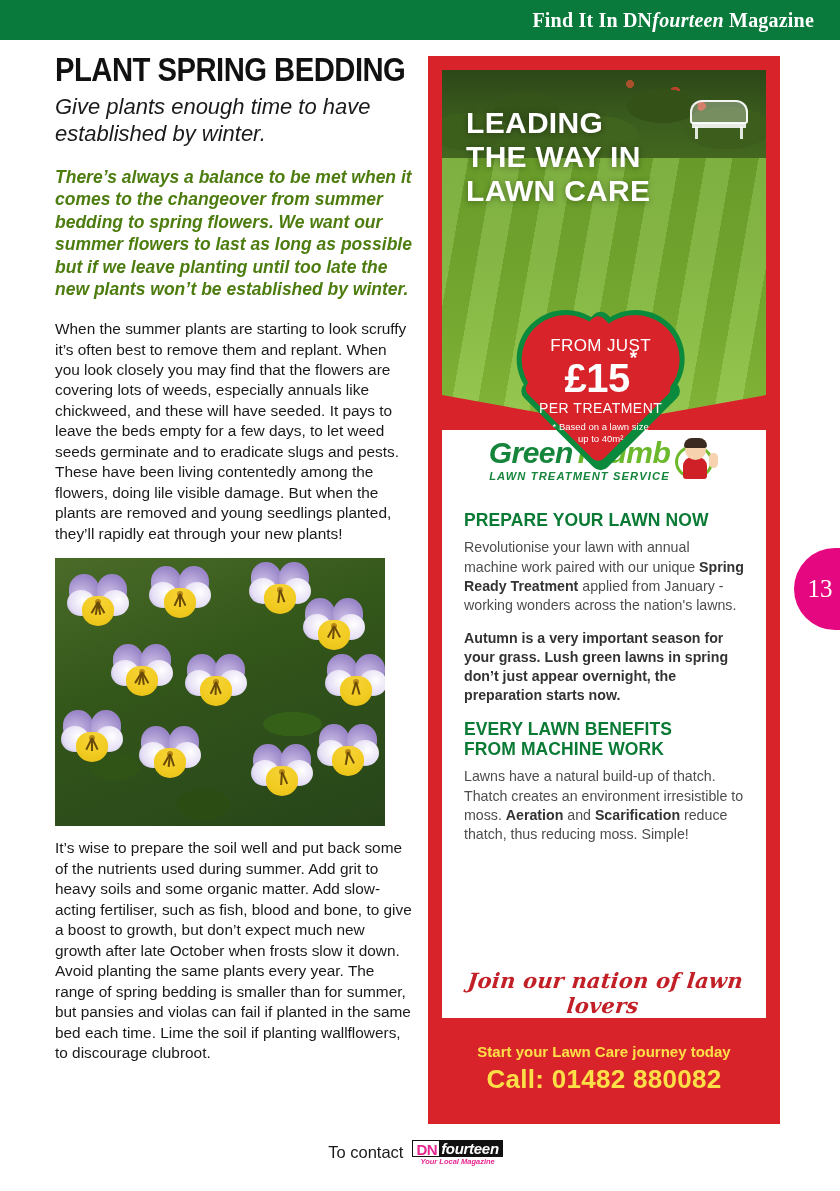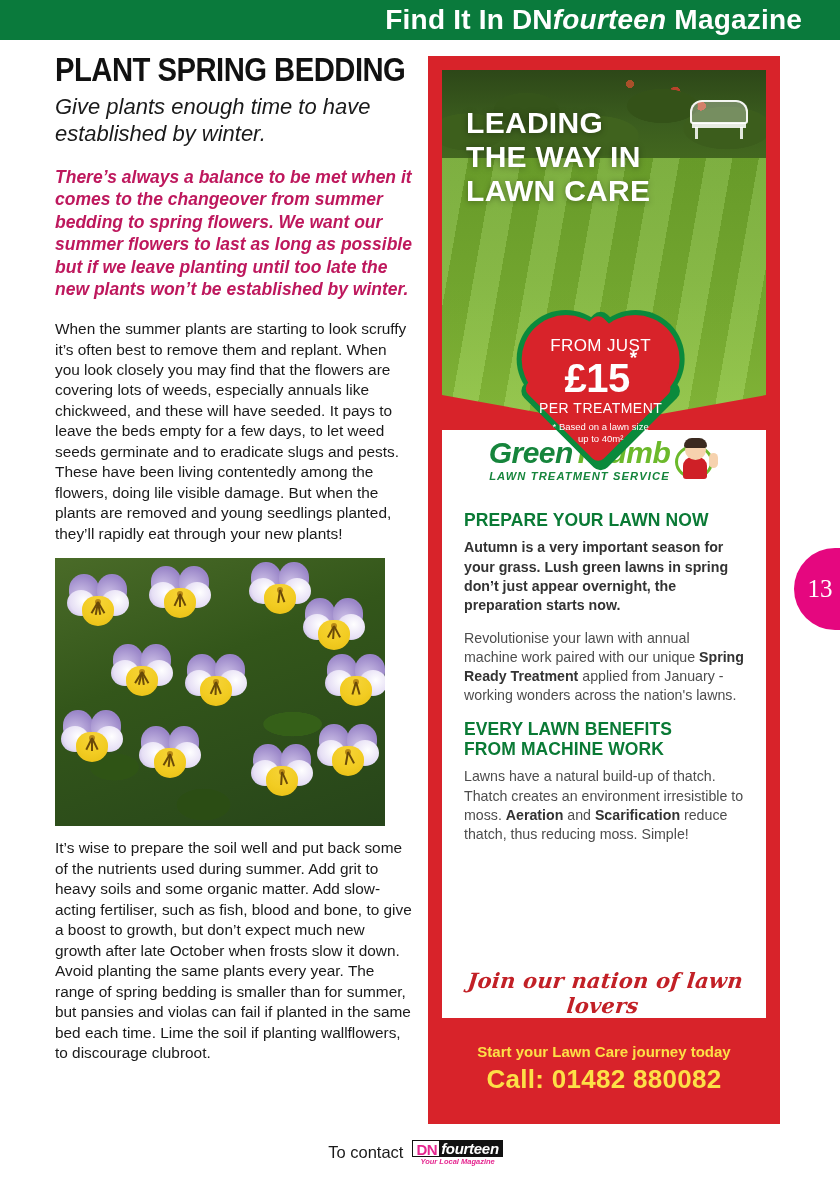--- a/index.html
+++ b/index.html
@@ -11,40 +11,40 @@
   }
   .page { position:relative; width:840px; height:1191px; background:#fff; }
 
   
   .topbar {
     position:absolute; left:0; top:0; width:840px; height:40px;
     background:#0a7a3c;
     display:flex; align-items:center; justify-content:flex-end;
   }
   .topbar-title {
-    color:#ffffff; font-size:28px; font-weight:bold;
-    letter-spacing:0.2px; padding-right:38px; white-space:nowrap;
+    color:#ffffff; font-size:20px; font-weight:bold;
+    letter-spacing:0.2px; padding-right:26px; white-space:nowrap;font-family:Liberation Serif, serif;
   }
   .topbar-title .ital { font-style:italic; font-weight:bold; }
 
   
   .article { position:absolute; left:55px; top:52px; width:360px; }
   .headline {
     font-size:34px; font-weight:bold; color:#111;
     letter-spacing:-0.6px; line-height:1.0;
     transform:scaleX(0.86); transform-origin:left center;
     white-space:nowrap; margin-bottom:8px;
   }
   .subhead {
     font-size:22px; font-style:italic; color:#1a1a1a;
     line-height:1.22; margin-bottom:18px;
   }
   .lede {
     font-size:17.5px; font-style:italic; font-weight:bold;
-    color:#be185d; line-height:1.29; margin-bottom:18px;
+    color:#4d7c0f; line-height:1.29; margin-bottom:18px;
   }
   .body-text {
     font-size:15.4px; color:#1a1a1a; line-height:1.33;
   }
 
   .photo {
     position:relative; width:330px; height:268px; margin:14px 0 12px 0;
     background:#3c5a22; overflow:hidden;
   }
   .photo .foliage {
@@ -494,22 +494,22 @@
               <div class="body"></div>
             <div class="head"></div>
               <div class="hair"></div>
               <div class="thumbup"></div>
           </div>
         </div>
       </div>
 
       <div class="ad-copy">
         <div class="ad-h">PREPARE YOUR LAWN NOW</div>
+        <div class="ad-p"><span>Revolutionise your lawn with annual machine work paired with our unique </span><b>Spring Ready Treatment</b><span> applied from January - working wonders across the nation's lawns.</span></div>
         <div class="ad-p dark">Autumn is a very important season for your grass. Lush green lawns in spring don’t just appear overnight, the preparation starts now.</div>
-        <div class="ad-p"><span>Revolutionise your lawn with annual machine work paired with our unique </span><b>Spring Ready Treatment</b><span> applied from January - working wonders across the nation's lawns.</span></div>
         <div class="ad-h second" style="white-space:pre-line">EVERY LAWN BENEFITS
 FROM MACHINE WORK</div>
         <div class="ad-p"><span>Lawns have a natural build-up of thatch. Thatch creates an environment irresistible to moss. </span><b>Aeration</b><span> and </span><b>Scarification</b><span> reduce thatch, thus reducing moss. Simple!</span></div>
       </div>
 
       <div class="script-line">Join our nation of lawn lovers</div>
 
       <div class="ad-footer">
         <div class="start">Start your Lawn Care journey today</div>
         <div class="call">Call: 01482 880082</div>

